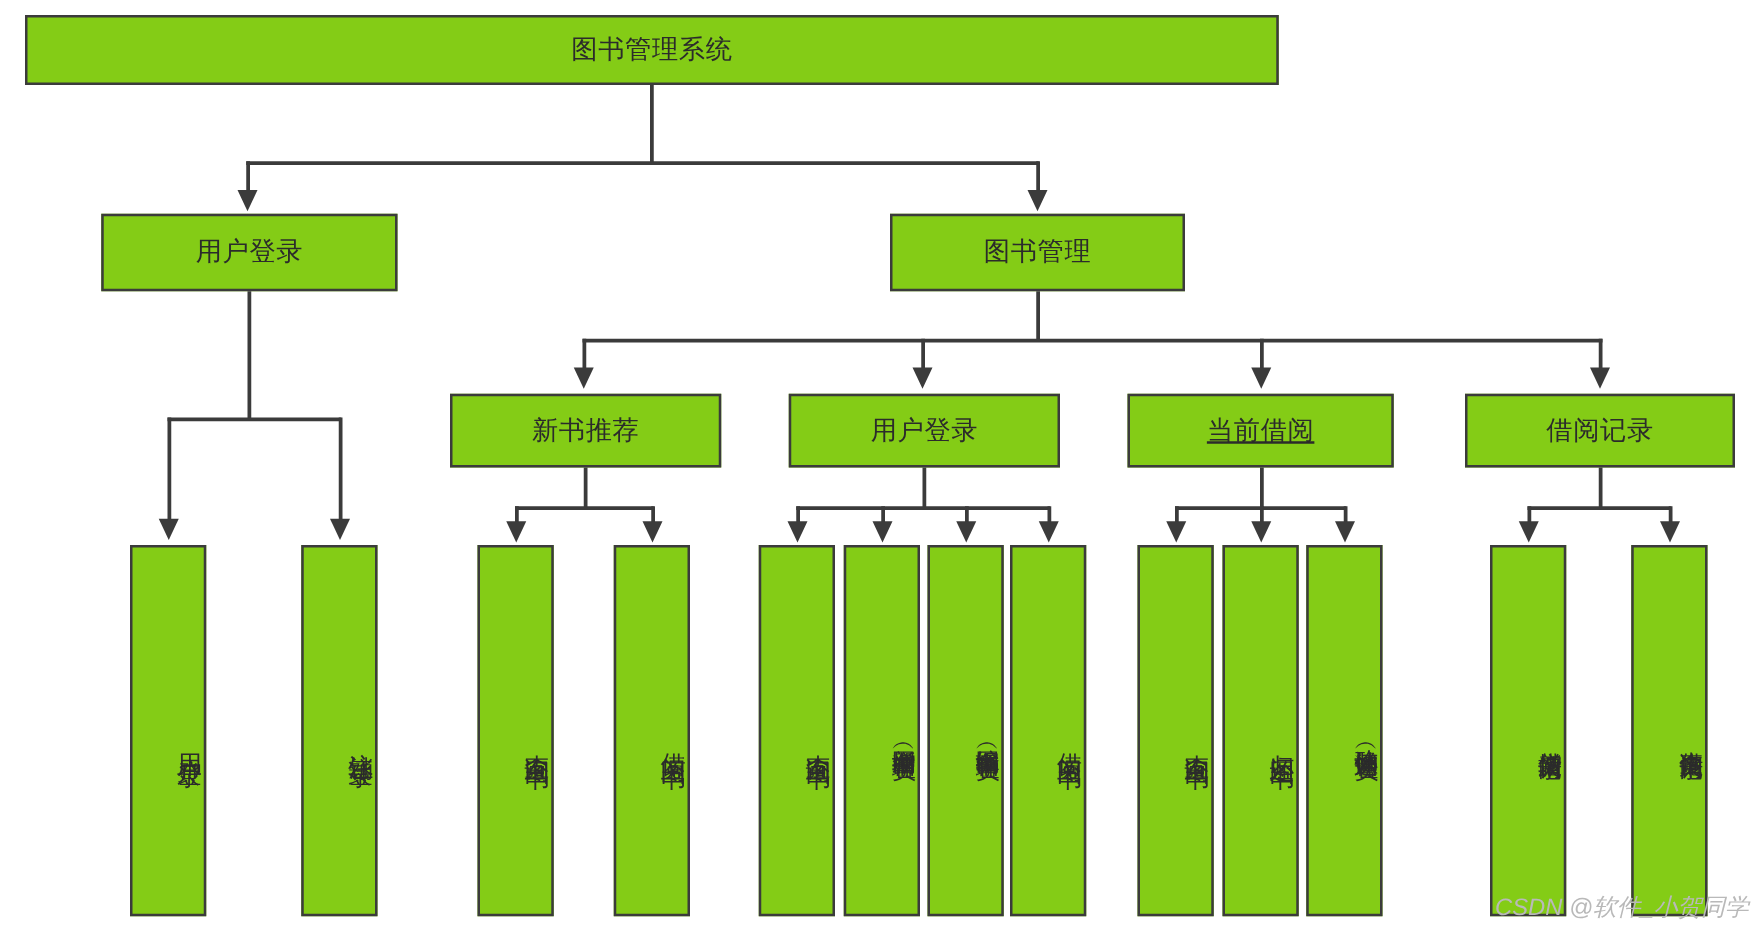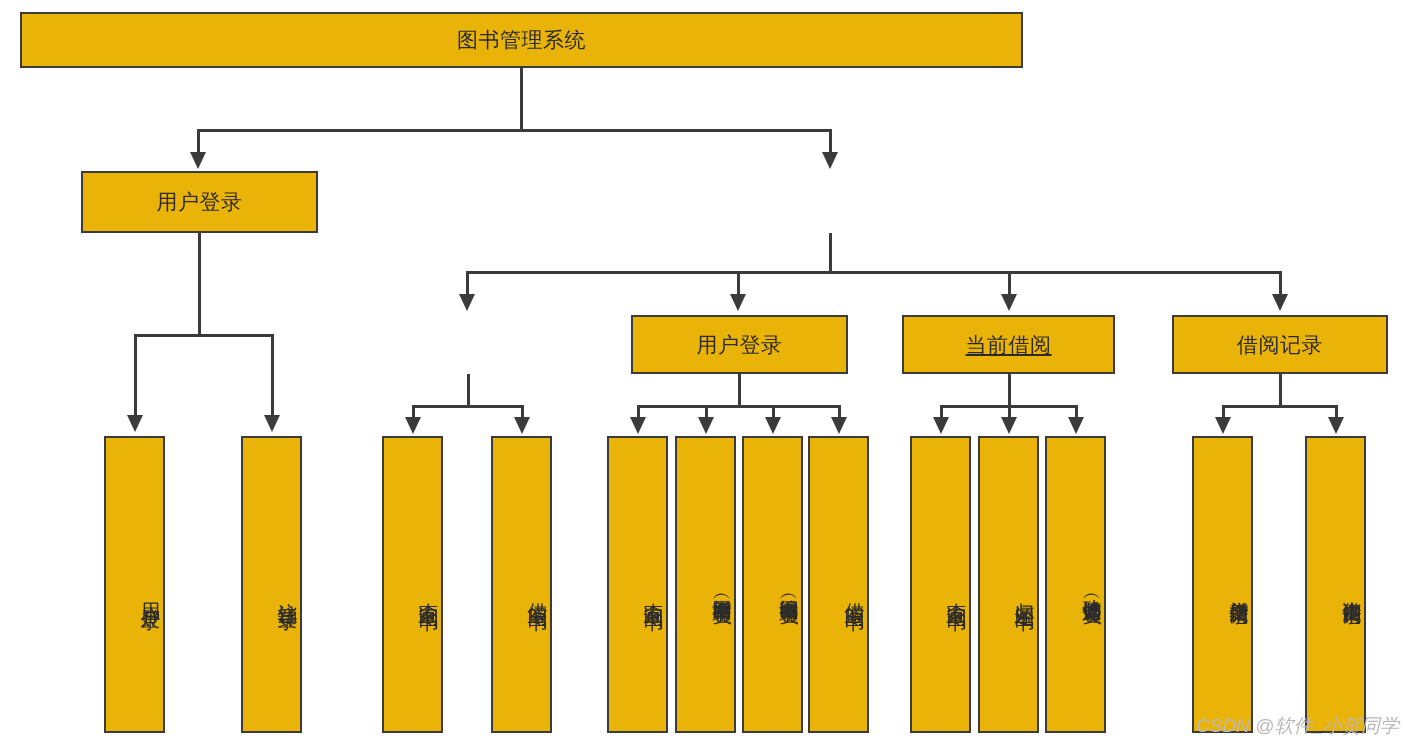--- a/index.html
+++ b/index.html
@@ -15,21 +15,21 @@
     position: relative;
     width: 1405px;
     height: 747px;
     background: #ffffff;
     overflow: hidden;
   }
   
   .node {
     position: absolute;
     box-sizing: border-box;
-    background: #eab308;
+    background: #84cc16;
     border: 2.5px solid #3b3b3b;
     display: flex;
     align-items: center;
     justify-content: center;
     color: #2b2b2b;
     letter-spacing: 0.5px;
   }
   .node.horiz {
     font-size: 21px;
     line-height: 1.2;
@@ -91,20 +91,21 @@
   <div class="hline" style="left:197px; top:129px; width:634px;"></div>
 
   <div class="vline" style="left:197px; top:129px; height:26px;"></div>
   <div class="arrow" style="left:190px; top:152px;"></div>
 
   <div class="vline" style="left:829px; top:129px; height:26px;"></div>
   <div class="arrow" style="left:822px; top:152px;"></div>
 
   <div class="node horiz" style="left:81px; top:171px; width:237px; height:62px;">用户登录</div>
 
+  <div class="node horiz" style="left:712px; top:171px; width:236px; height:62px;">图书管理</div>
 
   <div class="vline" style="left:198px; top:233px; height:103px;"></div>
   <div class="hline" style="left:134px; top:334px; width:139px;"></div>
   <div class="vline" style="left:134px; top:334px; height:83px;"></div>
   <div class="arrow" style="left:127px; top:415px;"></div>
   <div class="vline" style="left:271px; top:334px; height:83px;"></div>
   <div class="arrow" style="left:264px; top:415px;"></div>
 
   <div class="vline" style="left:829px; top:233px; height:40px;"></div>
   <div class="hline" style="left:466px; top:271px; width:816px;"></div>
@@ -114,20 +115,21 @@
 
   <div class="vline" style="left:737px; top:271px; height:25px;"></div>
   <div class="arrow" style="left:730px; top:294px;"></div>
 
   <div class="vline" style="left:1008px; top:271px; height:25px;"></div>
   <div class="arrow" style="left:1001px; top:294px;"></div>
 
   <div class="vline" style="left:1279px; top:271px; height:25px;"></div>
   <div class="arrow" style="left:1272px; top:294px;"></div>
 
+  <div class="node horiz" style="left:360px; top:315px; width:217px; height:59px;">新书推荐</div>
 
   <div class="node horiz" style="left:631px; top:315px; width:217px; height:59px;">用户登录</div>
 
   <div class="node horiz" style="left:902px; top:315px; width:213px; height:59px;text-decoration:underline;">当前借阅</div>
 
   <div class="node horiz" style="left:1172px; top:315px; width:216px; height:59px;">借阅记录</div>
 
   <div class="vline" style="left:467px; top:374px; height:33px;"></div>
   <div class="hline" style="left:412px; top:405px; width:111px;"></div>
   <div class="vline" style="left:412px; top:405px; height:14px;"></div>

